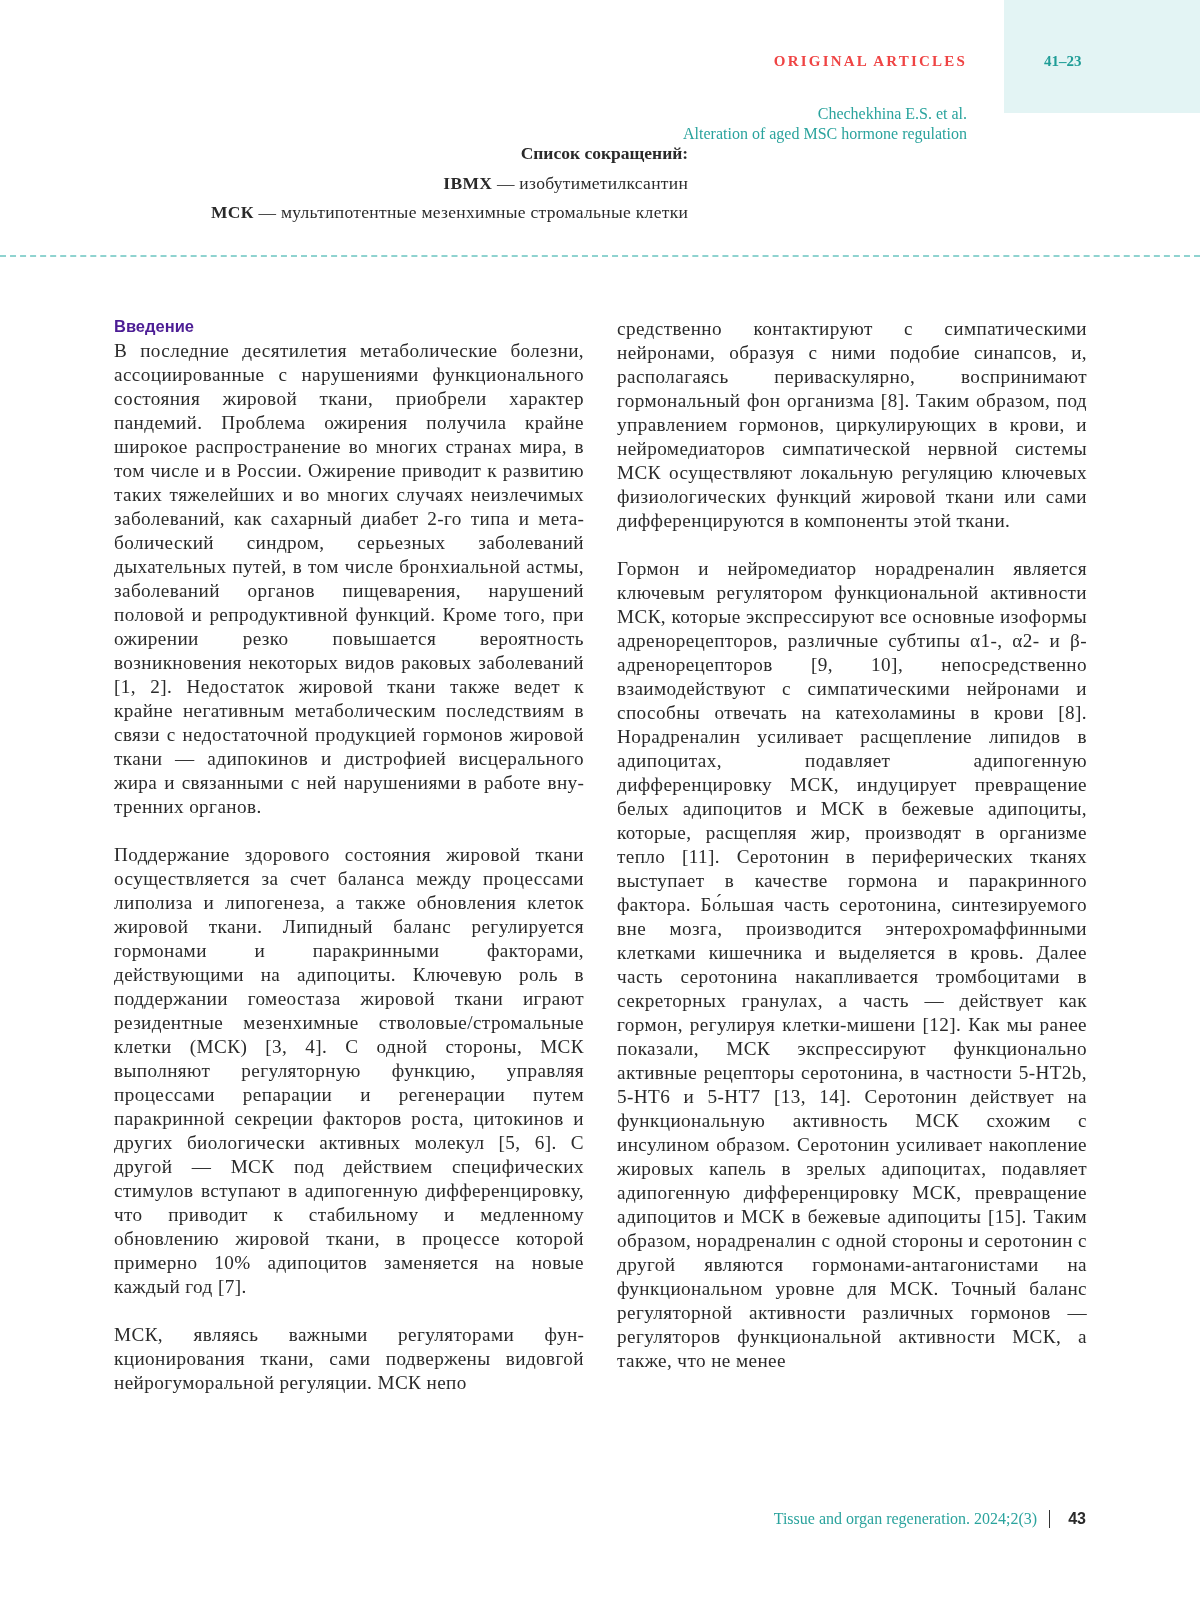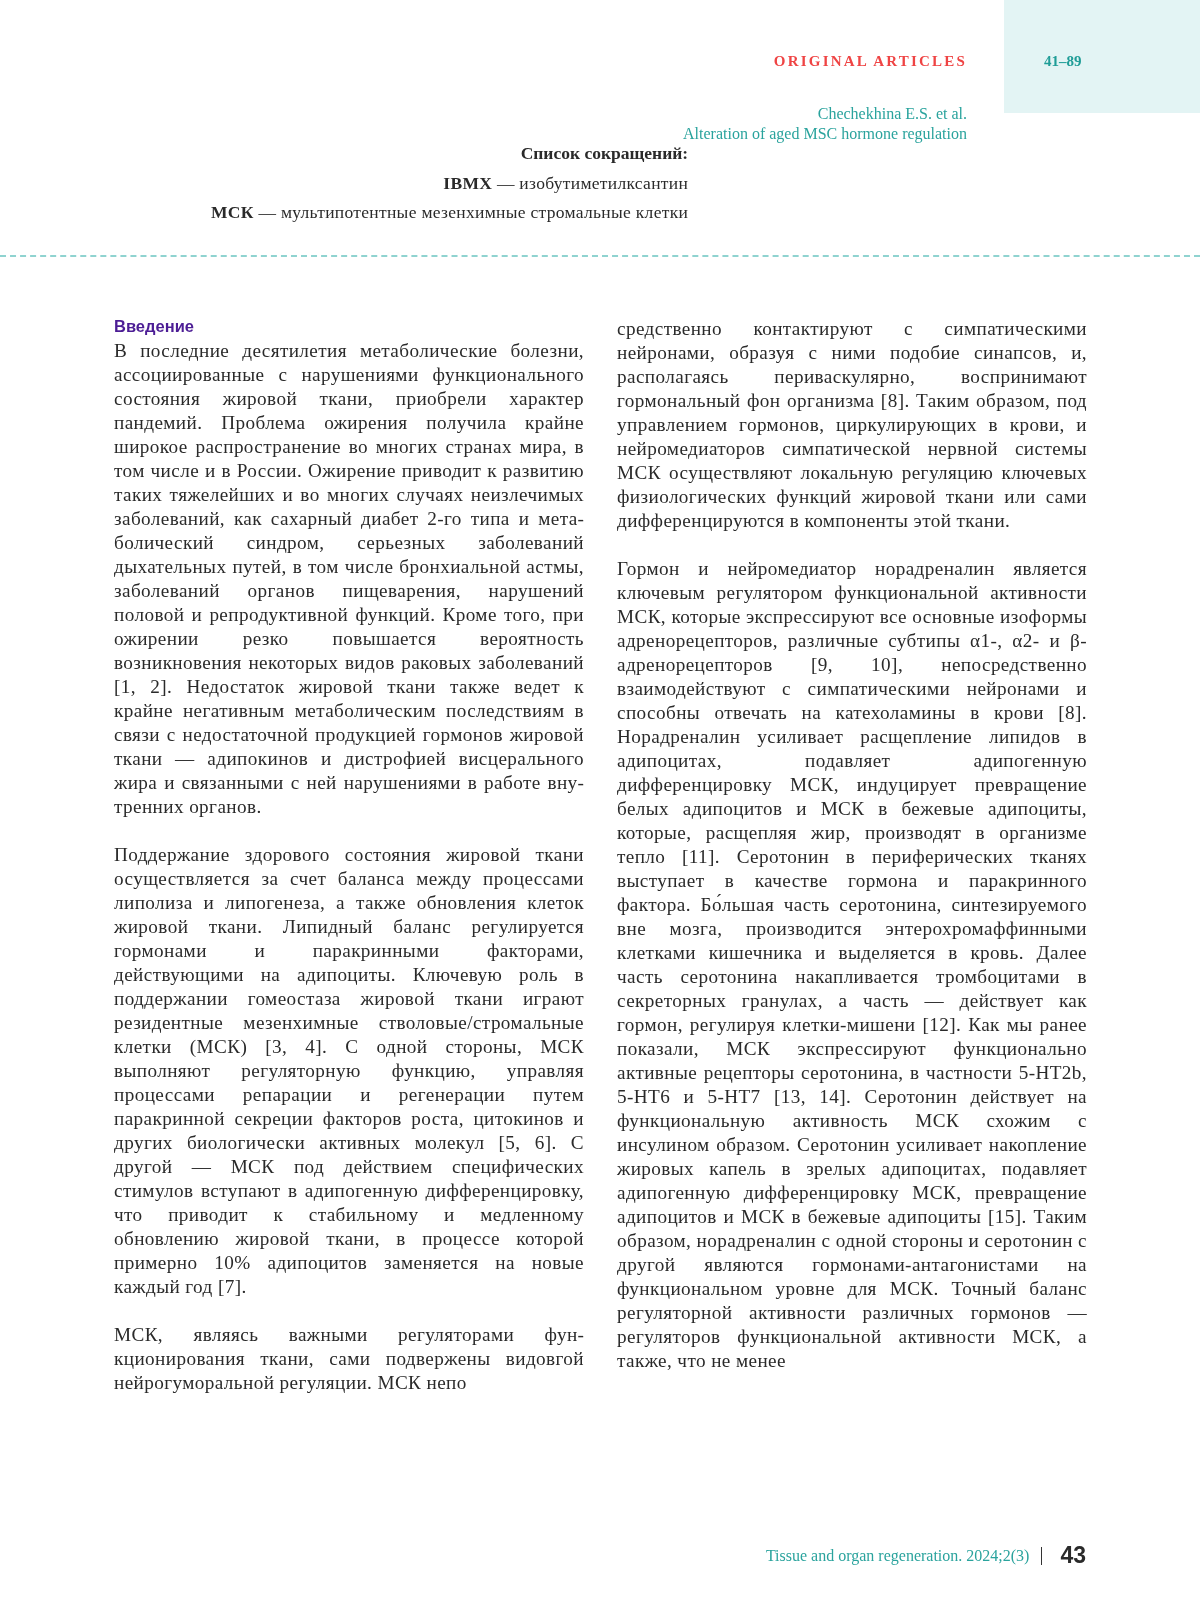--- a/index.html
+++ b/index.html
@@ -27,31 +27,31 @@
          font-family: "Liberation Serif", serif; font-size: 19.2px; line-height: 24px;
          text-align: justify; hyphens: manual; color: #2a2a2a; letter-spacing: 0.4px; }
   .col-left { left: 114px; }
   .col-right { left: 617px; top: 317px; }
   .col p { margin: 0 0 24px 0; }
   .col p.nogap { margin-bottom: 0; }
   .section-heading { font-family: "Liberation Sans", sans-serif; font-weight: bold; font-size: 16.5px;
                      color: #4c1d95; margin: 0 0 2px 0; line-height: 22px; letter-spacing: 0; }
 
   .footer { position: absolute; top: 1510px; right: 114px; display: flex; align-items: center;
-            font-family: "Liberation Serif", serif; margin-top: 32px; }
+            font-family: "Liberation Serif", serif; }
   .footer-journal { font-size: 16px; color: #2aa39d; }
   .footer-sep { width: 1px; height: 18px; background: #333; margin: 0 18px 0 12px; }
-  .footer-page { font-family: "Liberation Sans", sans-serif; font-weight: bold; font-size: 23px; color: #2a2a2a; }
+  .footer-page { font-family: "Liberation Sans", sans-serif; font-weight: bold; font-size: 16px; color: #2a2a2a; }
 </style>
 </head>
 <body>
 
 <div class="corner-box"></div>
 <div class="hdr-section">ORIGINAL ARTICLES</div>
-<div class="hdr-pages">41–89</div>
+<div class="hdr-pages">41–23</div>
 <div class="hdr-authors">
   <div>Chechekhina E.S. et al.</div>
   <div>Alteration of aged MSC hormone regulation</div>
 </div>
 
 <div class="abbr">
   <div class="title">Список сокращений:</div>
   <div class="row">
     <span class="term">IBMX</span><span> — изобутиметилксантин</span>
   </div>

